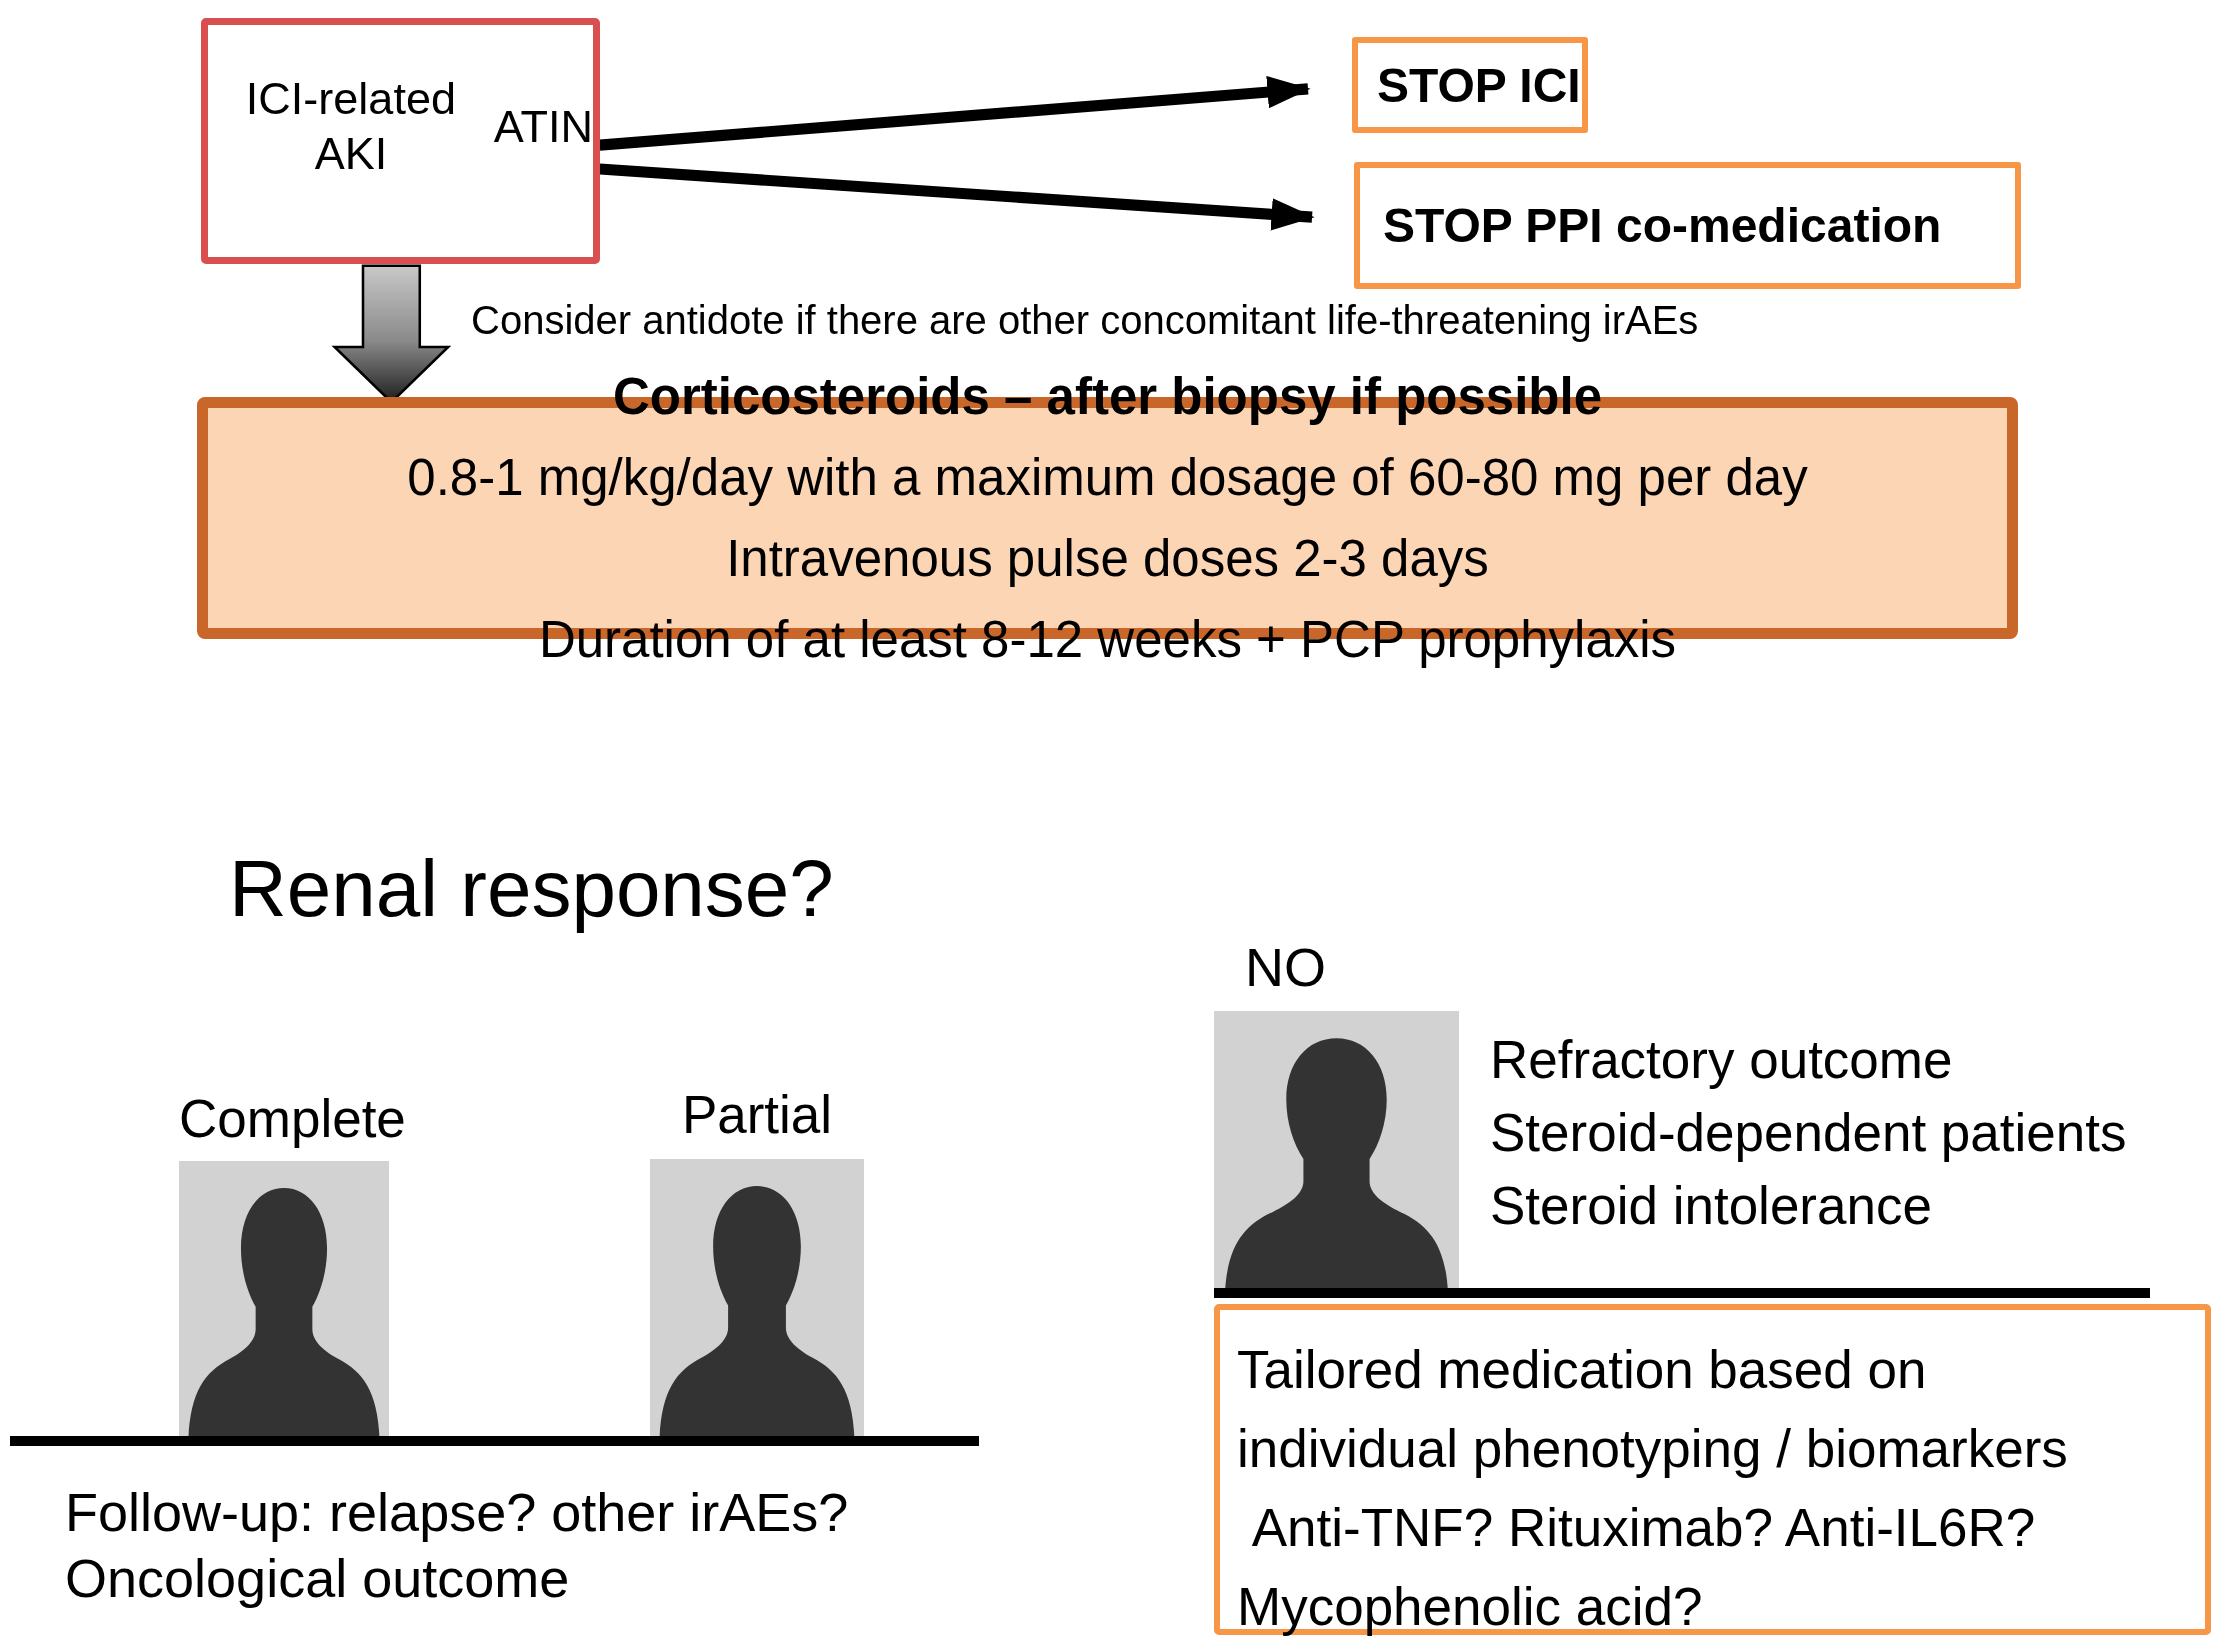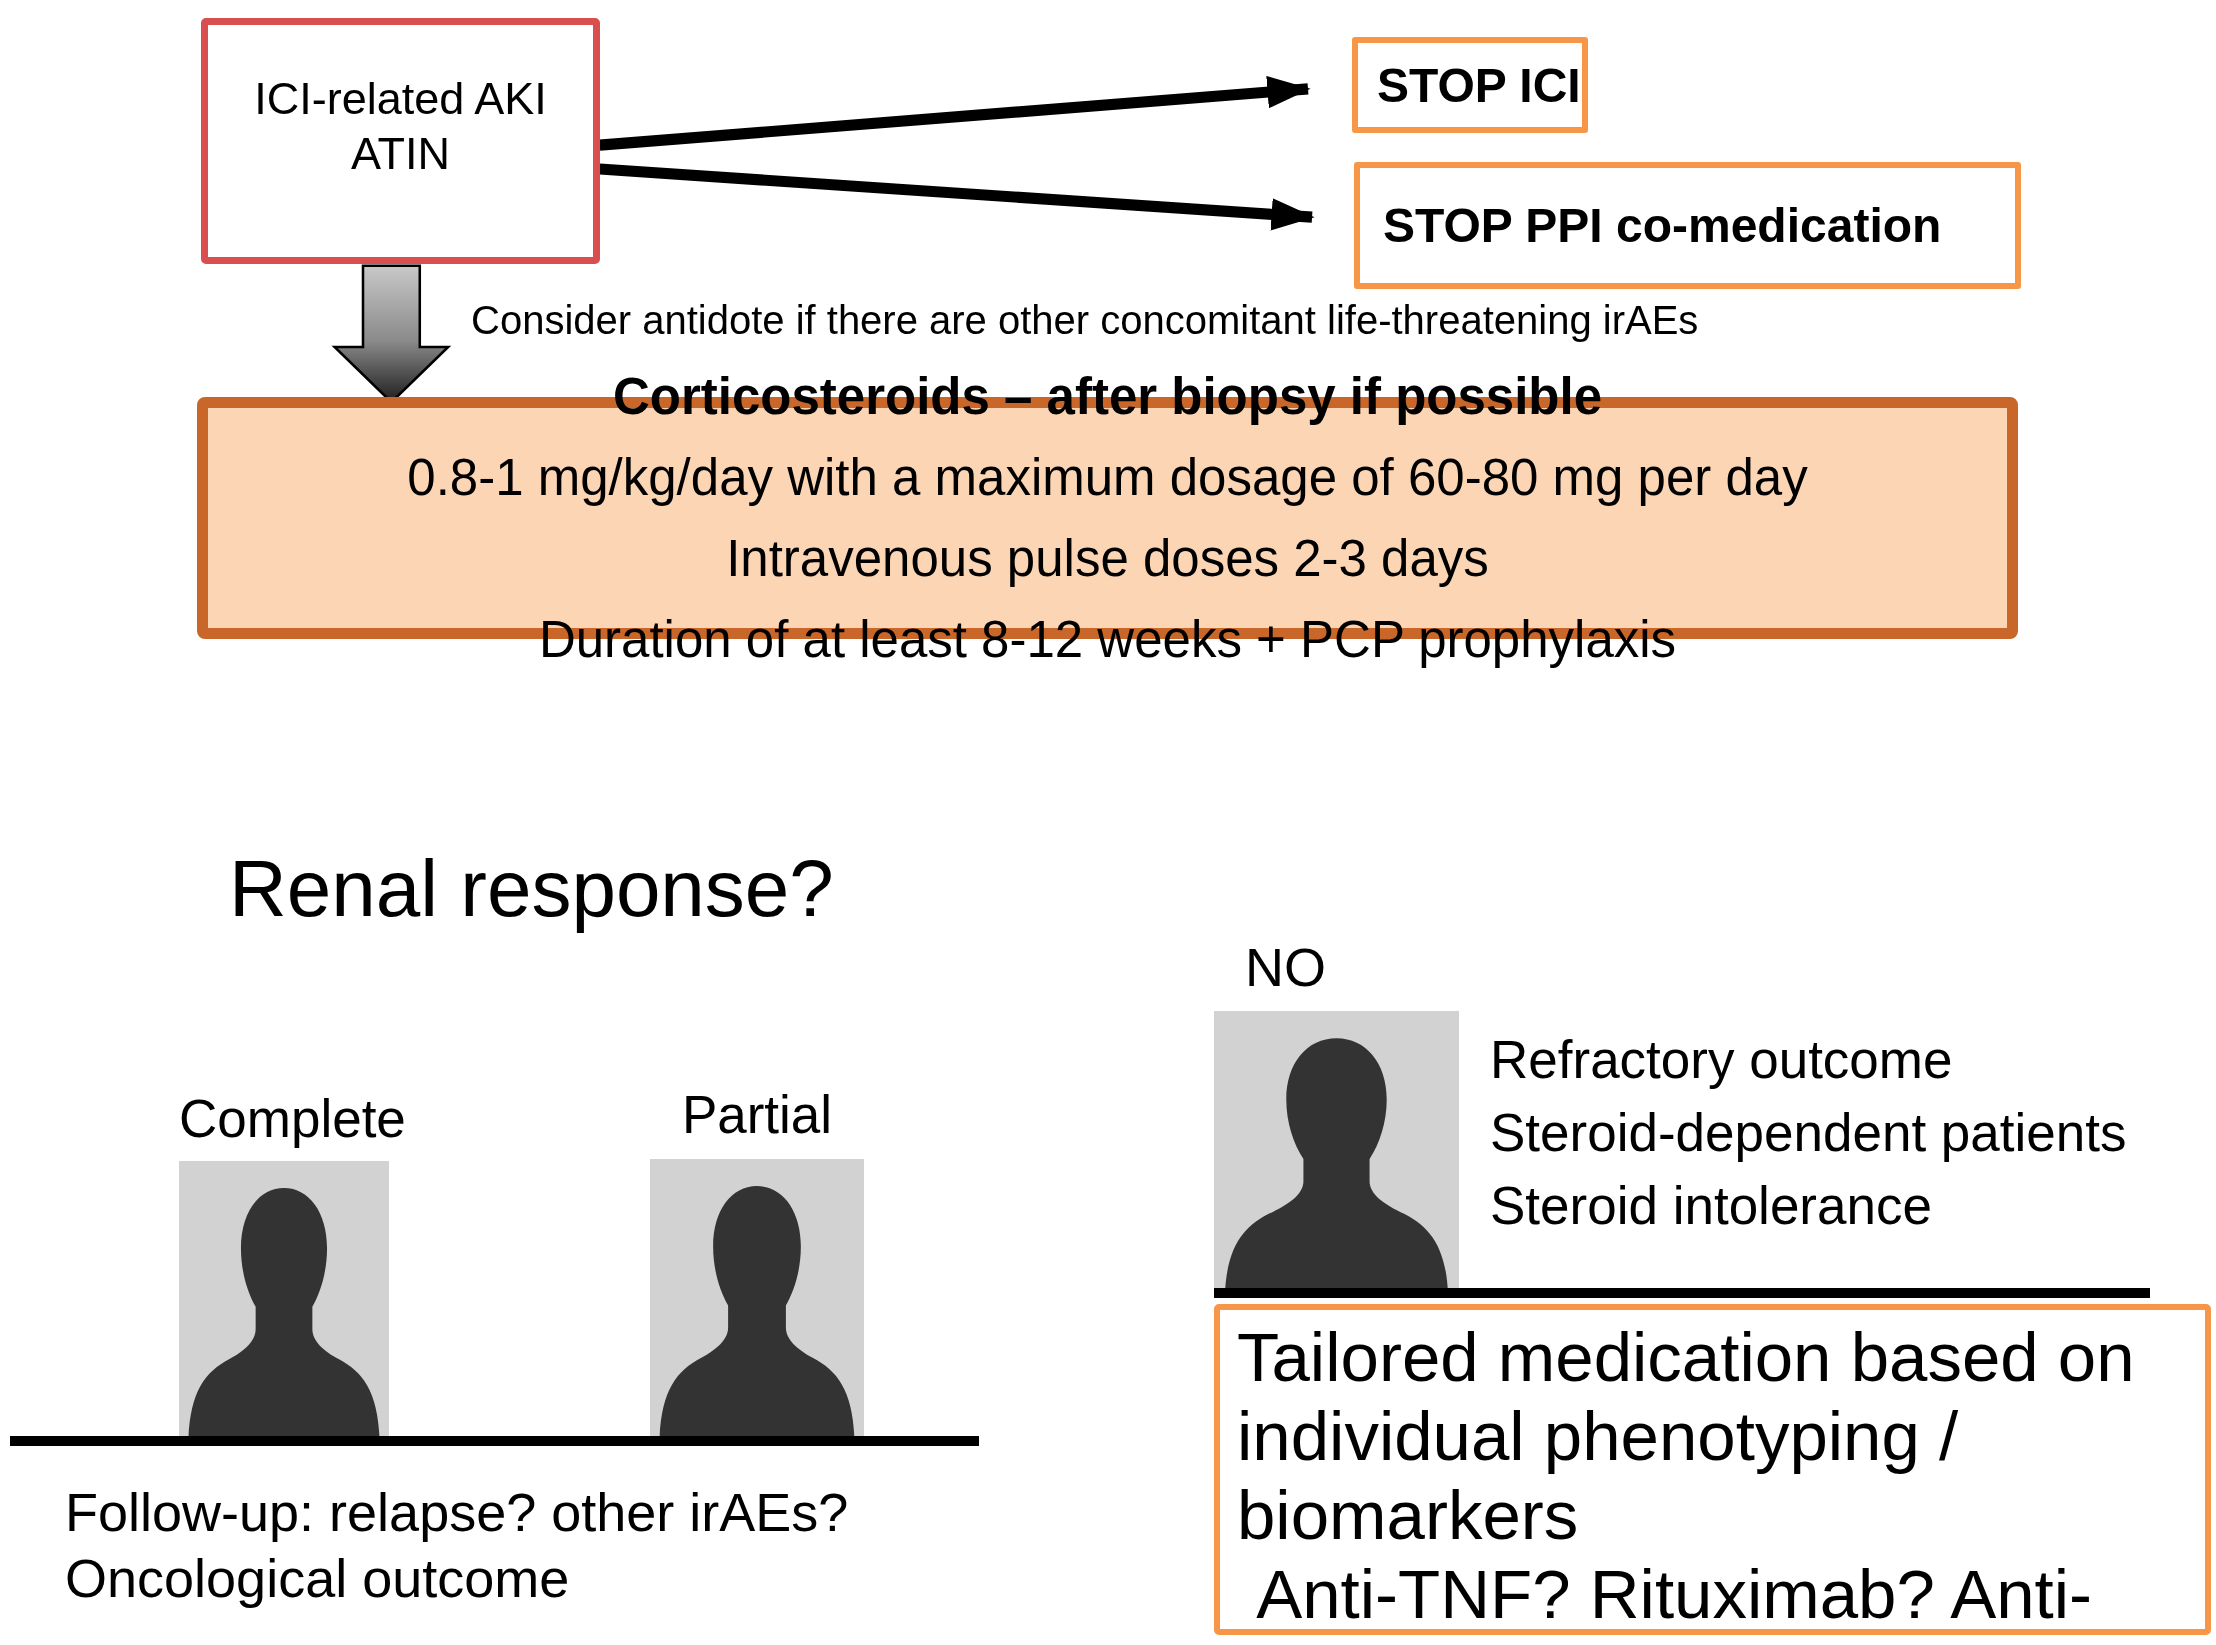--- a/index.html
+++ b/index.html
@@ -3,21 +3,21 @@
 <meta charset="utf-8">
 <style>
   html,body{margin:0;padding:0;background:#fff;}
   body{width:2216px;height:1646px;position:relative;overflow:hidden;
        font-family:"Liberation Sans",sans-serif;color:#000;}
   .abs{position:absolute;}
   .canvas{position:absolute;left:0;top:0;width:2216px;height:1646px;background:#fff;}
 
   
   .ici-box{left:201px;top:18px;width:399px;height:246px;border:7.6px solid #D94F4F;
-           border-radius:5px;background:#fff;display:flex;flex-direction:column;
+           border-radius:5px;background:#fff;display:flex;flex-direction:row;
            justify-content:center;align-items:center;text-align:center;
            font-size:45px;line-height:55px;padding-bottom:30px;box-sizing:border-box;}
 
   
   .stop-box{border:6.6px solid #F79646;border-radius:3px;background:#fff;
             display:flex;align-items:center;box-sizing:border-box;
             font-weight:bold;font-size:48px;}
   .stop-ici{left:1352px;top:37px;width:236px;height:96px;padding-left:19px;}
   .stop-ppi{left:1354px;top:162px;width:667px;height:127px;padding-left:23px;}
 
@@ -49,21 +49,21 @@
   .refractory{left:1490px;top:1023px;font-size:53px;line-height:73px;white-space:nowrap;}
 
   .divider{background:#000;}
   .div-right{left:1214px;top:1288px;width:936px;height:10px;}
   .div-left{left:10px;top:1436px;width:969px;height:10px;}
 
   .followup{left:65px;top:1479px;font-size:54px;line-height:66px;white-space:nowrap;}
 
   .tailored{left:1214px;top:1304px;width:997px;height:331px;border:6.6px solid #F79646;
             border-radius:5px;background:#fff;box-sizing:border-box;
-            padding:8px 17px;font-size:69px;line-height:79px;}
+            padding:20px 17px;font-size:53px;line-height:79px;}
   .tailored div{white-space:pre-wrap;}
 
   .overlay{position:absolute;left:0;top:0;pointer-events:none;}
 </style>
 </head>
 <body>
 
 <div class="canvas">
 
   <svg class="overlay" width="2216" height="1646" viewBox="0 0 4371 3246">

